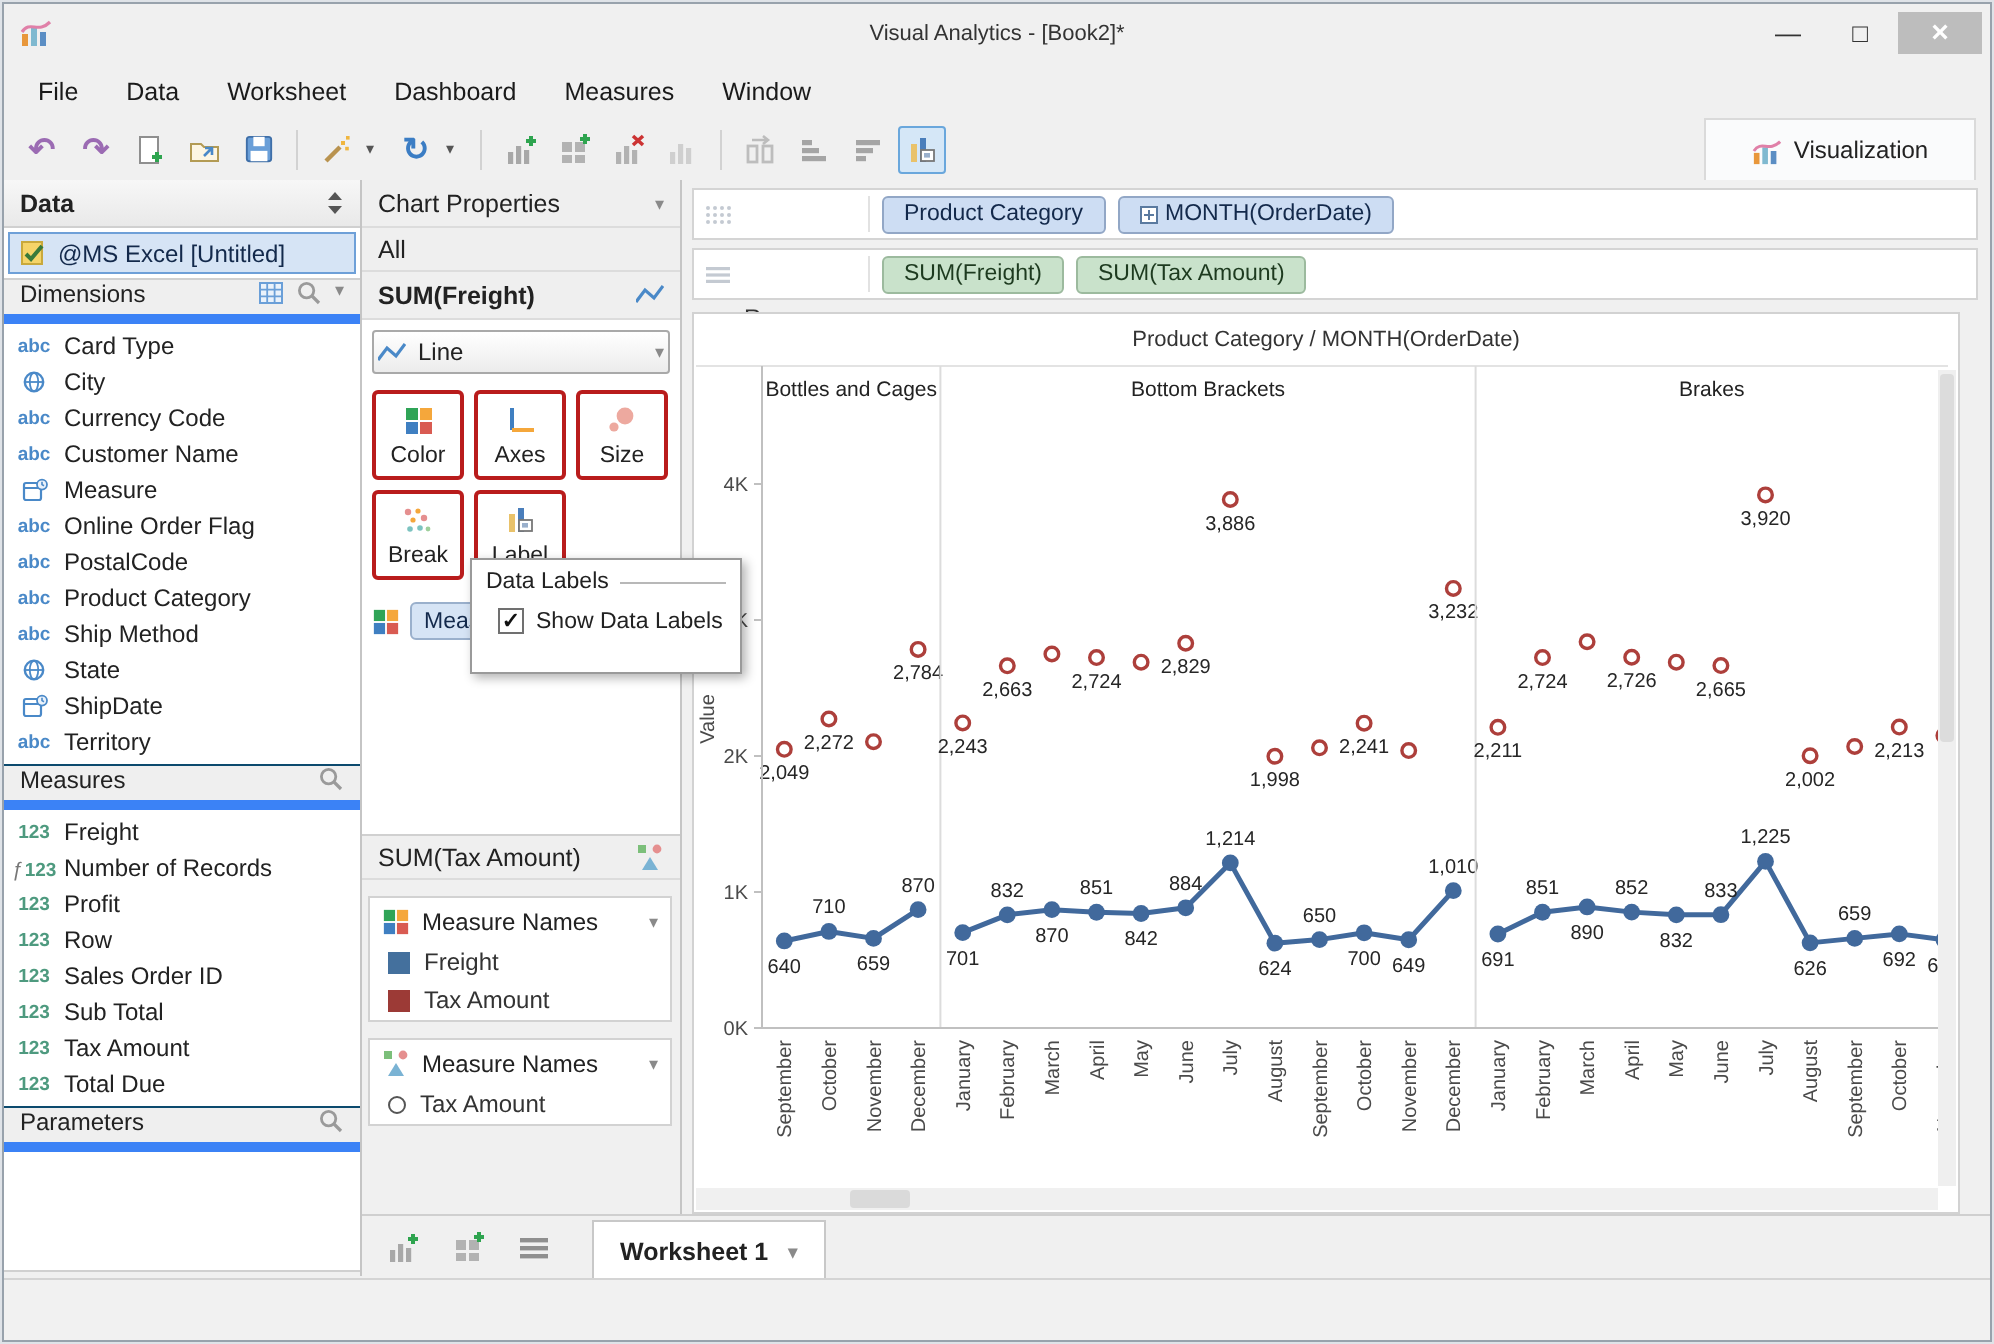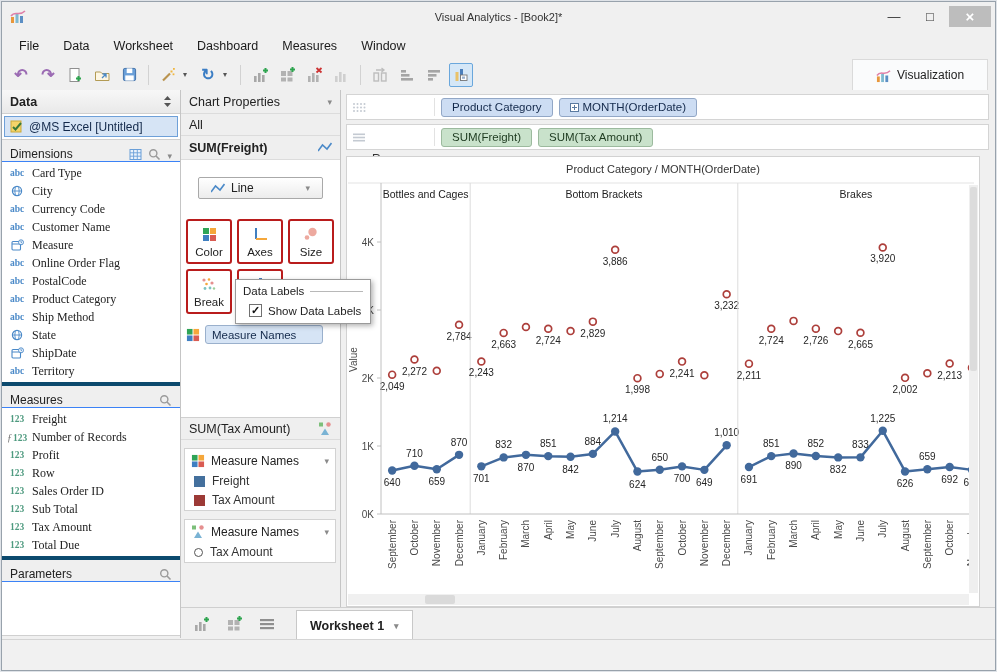--- a/index.html
+++ b/index.html
@@ -36,62 +36,62 @@
 
   
   .sidebar { position:absolute; top:88px; left:0; width:179px; bottom:32px; background:#f0f0f0;
              border-right:1px solid #c5c5c5; display:flex; flex-direction:column; }
   .sb-header { height:24px; display:flex; align-items:center; padding:0 8px; font-weight:bold;
                font-size:12.5px; background:linear-gradient(#f7f7f7,#e9e9e9); border-bottom:1px solid #d0d0d0; }
   .sb-header .spacer, .sb-sub .spacer { flex:1; }
   .ds-box { background:#fff; padding:2px; border-bottom:1px solid #d0d0d0; }
   .ds-row { height:21px; border:1px solid #6ea0d8; background:#d6e4f5; display:flex; align-items:center;
             gap:6px; padding:0 5px; font-size:12px; color:#13294b; }
-  .sb-sub { height:22px; display:flex; align-items:flex-end; padding:0 8px; font-size:12px;
-            background:#efefef; border-bottom:1px solid #3b82f6; gap:6px; }
-  .field-list { background:#fff; border-bottom:4px solid #0c4a6e; padding:2px 0;font-family:Liberation Serif, serif; }
+  .sb-sub { height:22px; display:flex; align-items:flex-start; padding:0 8px; font-size:12px;
+            background:#efefef; border-bottom:5px solid #3b82f6; gap:6px; }
+  .field-list { background:#fff; border-bottom:1px solid #0c4a6e; padding:2px 0; }
   .f-row { height:18px; display:flex; align-items:center; font-size:12px; color:#222; }
   .f-ic { width:30px; display:flex; justify-content:center; align-items:center; flex:none; }
   .fi-abc { color:#4a89c8; font-size:9.5px; font-weight:bold; letter-spacing:0; }
   .fi-123 { color:#4e9a7f; font-size:9.5px; font-weight:bold; }
   .fi-f { color:#777; font-size:10px; font-style:italic; margin-right:1px; }
   .param-box { background:#fff; flex:1; margin-bottom:2px; border-bottom:1px solid #d0d0d0; }
   .caret { color:#8a8a8a; font-size:9px; }
 
   
   .midpanel { position:absolute; top:88px; left:179px; width:160px; bottom:32px; background:#f0f0f0;
               border-right:1px solid #c5c5c5; display:flex; flex-direction:column; }
   .mp-row { display:flex; align-items:center; padding:0 8px; border-bottom:1px solid #dcdcdc;
             font-size:12.5px; gap:6px; background:#efefef; }
   .mp-row .spacer { flex:1; }
   .h24 { height:24px; } .h22 { height:22px; }
   .mp-white { background:#fff; height:258px; border-bottom:1px solid #d0d0d0; position:relative; }
-  .line-select { margin:17px; height:22px; border:1px solid #a9a9a9; border-radius:2px;
+  .line-select { margin:5px; height:22px; border:1px solid #a9a9a9; border-radius:2px;
                  background:linear-gradient(#ffffff,#ececec); display:flex; align-items:center;
-                 gap:6px; padding:0 12px; font-size:12px; }
+                 gap:6px; padding:0 2px; font-size:12px; }
   .line-select .spacer { flex:1; }
   .btn-grid { display:grid; grid-template-columns:repeat(3,46px); gap:5px; padding:3px 5px; }
   .mk-btn { height:45px; background:#fff; border:2px solid #b91c1c; border-radius:3px; display:flex;
             flex-direction:column; align-items:center; justify-content:flex-end; padding-bottom:4px;
             gap:4px; font-size:11.5px; color:#222; }
   .marks-row { display:flex; align-items:center; gap:5px; padding:8px 5px 0 5px; }
   .mn-pill { width:118px; height:19px; background:#d6e4f5; border:1px solid #9ab0cc; border-radius:3px;
              font-size:11.5px; display:flex; align-items:center; padding:0 6px; overflow:hidden;
              white-space:nowrap; color:#13294b; }
   .legend-card { margin:8px 4px 0 3px; background:#fff; border:1px solid #d2d2d2; }
   .lg-header { height:23px; display:flex; align-items:center; gap:6px; padding:0 6px; font-size:12px; }
   .lg-header .spacer { flex:1; }
   .lg-item { display:flex; align-items:center; gap:7px; padding:2px 9px 3px 9px; font-size:12px; color:#333; }
   .sw { width:11px; height:11px; flex:none; }
   .sw-freight { background:#44709d; }
   .sw-tax { background:#9c3a36; }
   .sw-circle { width:9px; height:9px; border:1.5px solid #555; border-radius:50%; background:#fff; flex:none; }
 
   
-  .popup { position:absolute; left:233px; top:277px; width:136px; height:45px; background:#fff;
+  .popup { position:absolute; left:233px; top:277px; width:136px; height:58px; background:#fff;
            border:1px solid #9a9a9a; box-shadow:2px 2px 5px rgba(0,0,0,.3); z-index:60; padding:5px 7px; }
   .popup-title-row { display:flex; align-items:center; gap:6px; font-size:11.5px; color:#222; }
   .popup-title-row .rule { flex:1; height:1px; background:#b8b8b8; }
   .popup-check-row { display:flex; align-items:center; gap:6px; margin:7px 0 0 6px; font-size:11.5px; }
   .checkbox { width:13px; height:13px; border:1px solid #707070; background:#fff; display:flex;
               align-items:center; justify-content:center; font-size:11px; font-weight:bold; color:#111; }
 
   
   .shelf { position:absolute; left:344px; right:6px; height:26px; background:#fff;
            border:1px solid #d4d4d4; display:flex; align-items:center; padding:0 5px; gap:6px; }

